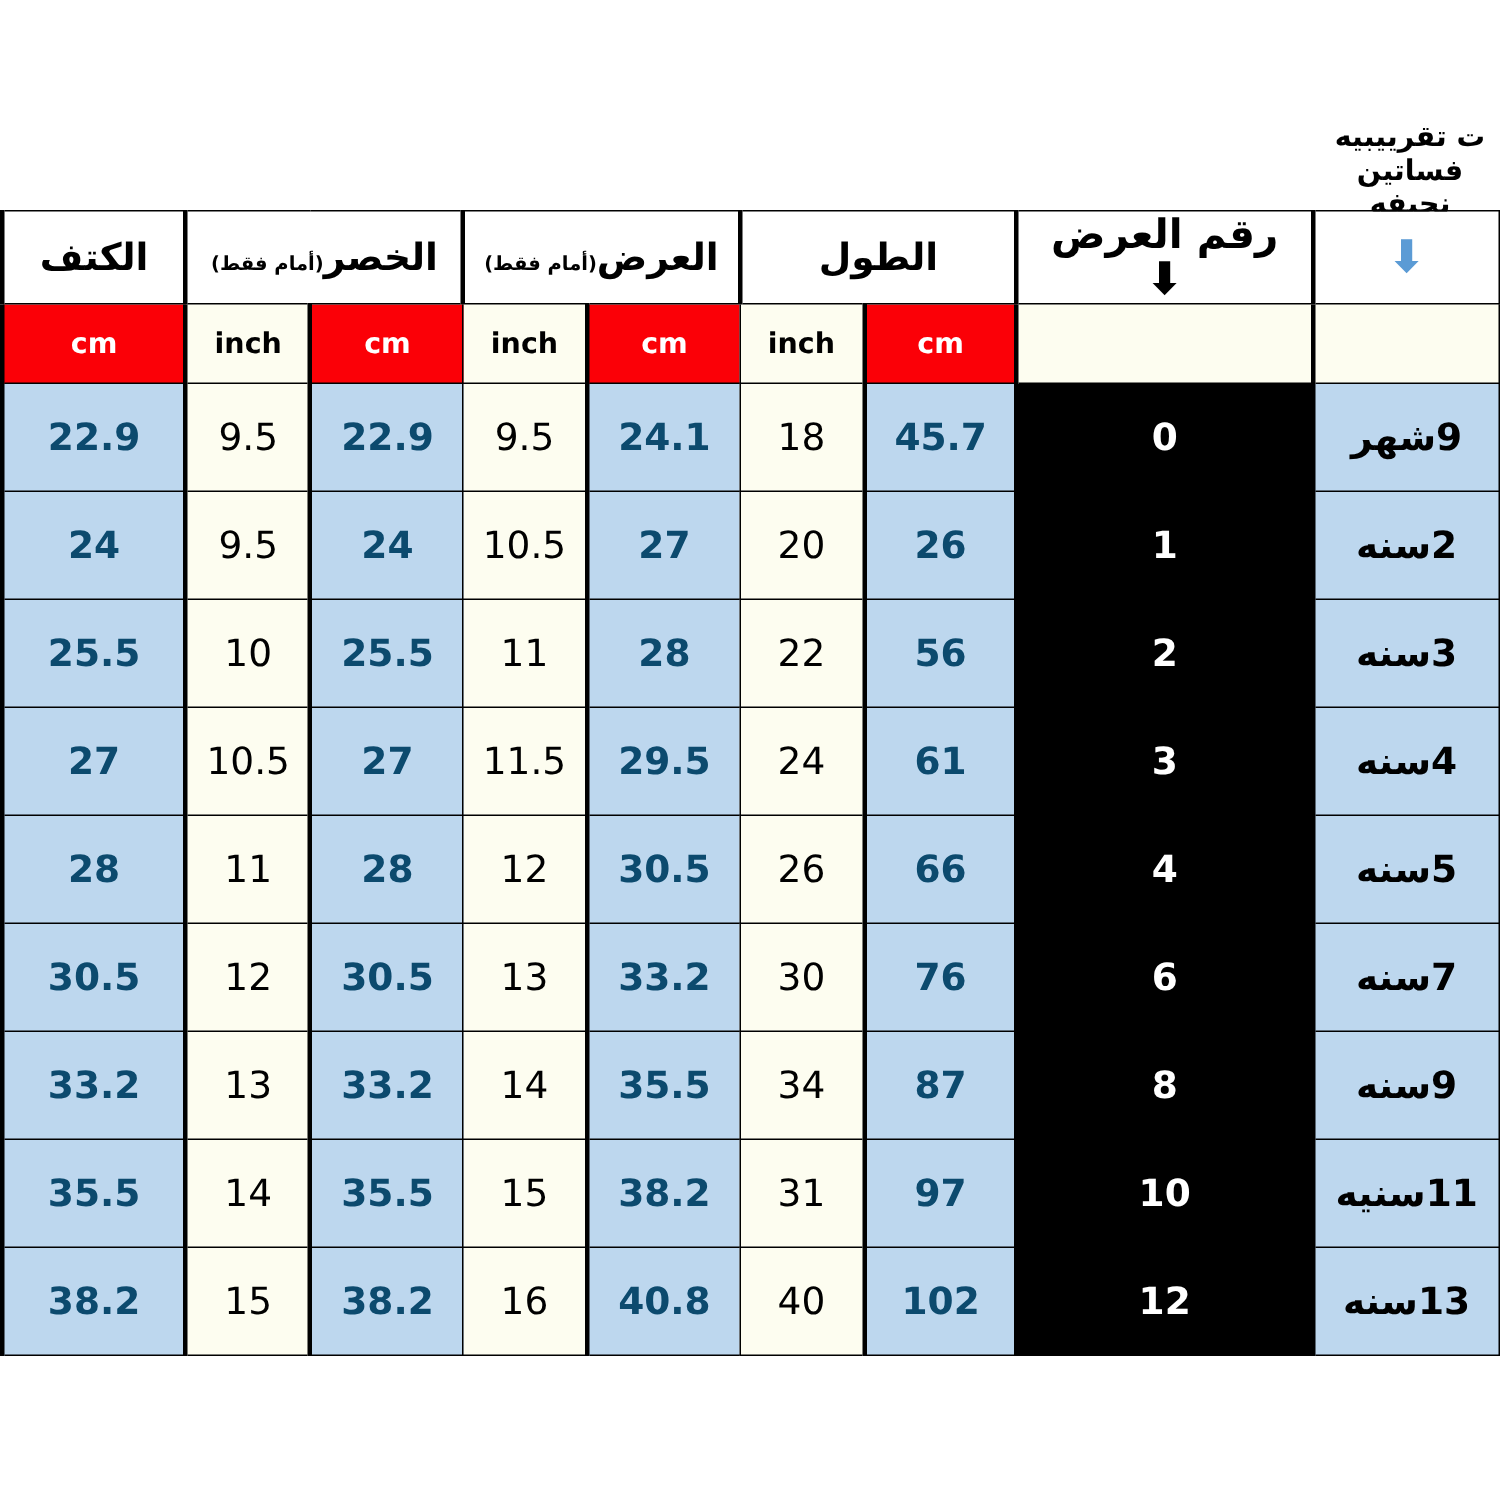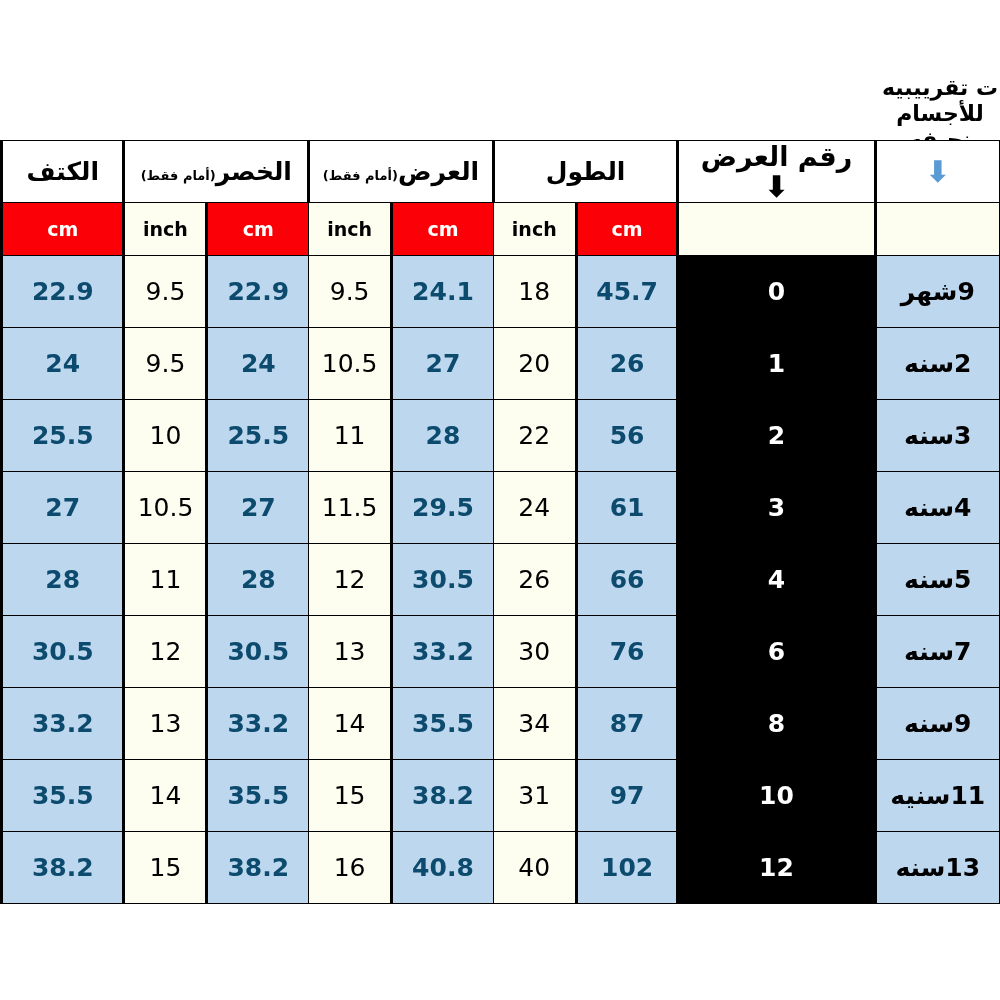--- a/index.html
+++ b/index.html
@@ -41,21 +41,21 @@
     direction: rtl;
     letter-spacing: -0.2px;
   }
   .title-main .red {
     color: #e8130d;
   }
 
   .title-side {
     width: 120px;
     text-align: center;
-    font-size: 22px;
+    font-size: 19px;
     font-weight: bold;
     color: #000000;
     line-height: 1.18;
     direction: rtl;
     overflow: hidden;
     white-space: nowrap;
   }
 
   
   table.size-table {
@@ -183,21 +183,21 @@
   }
 </style>
 </head>
 <body>
 
 <div id="sheet">
 
   <div class="title-band">
     <div class="title-side">
       <div>ت تقرييبيه</div>
-      <div>للأجسام</div>
+      <div>فساتين</div>
       <div>نحيفه</div>
     </div>
   </div>
 
   <table class="size-table">
     <colgroup>
       <col class="c-age">
         <col class="c-size">
       <col class="c-len-cm">
         <col class="c-len-in">

